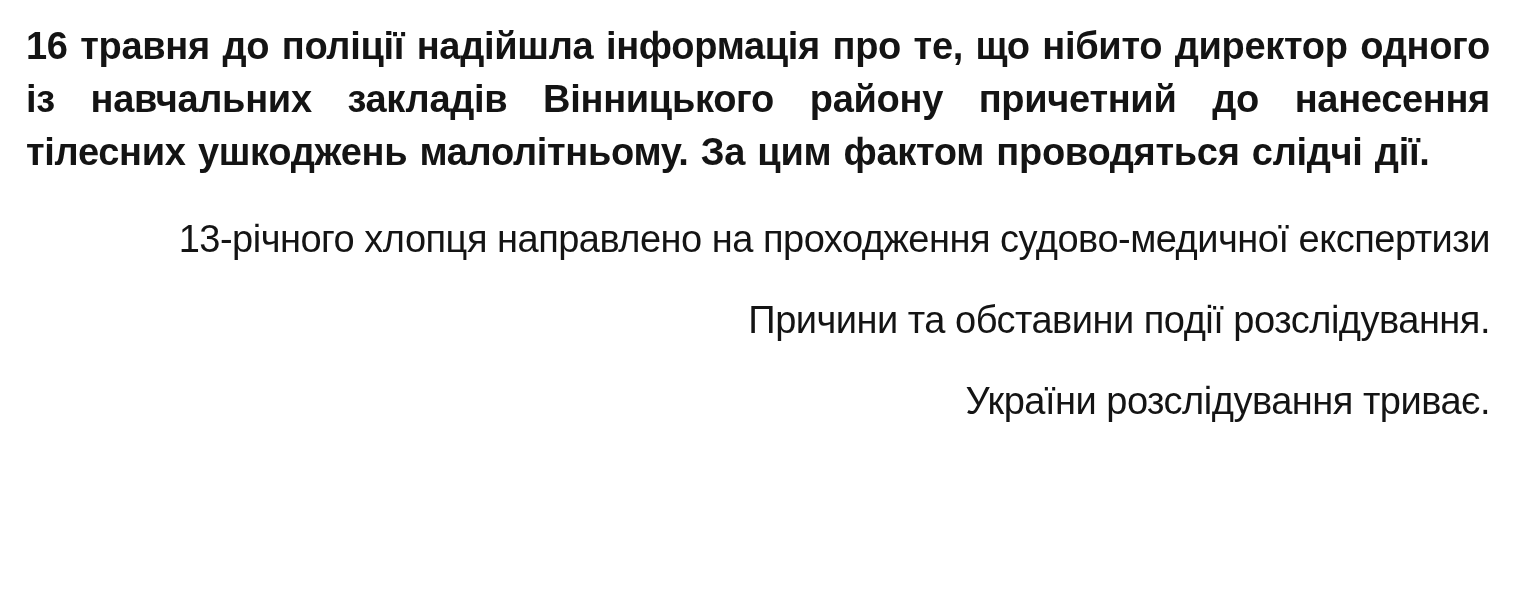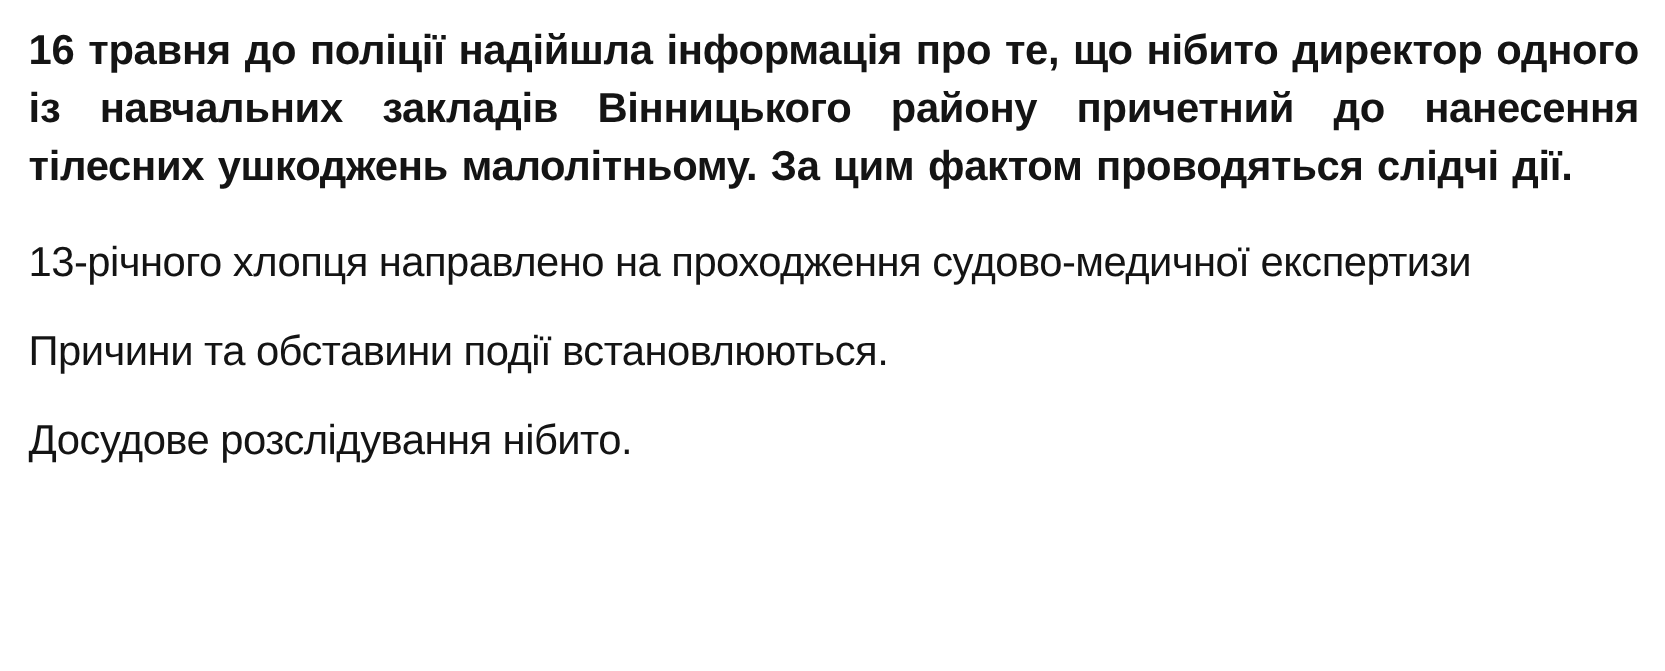--- a/index.html
+++ b/index.html
@@ -20,35 +20,35 @@
   .article {
     padding: 20px 24px 0 26px;
   }
   .article p {
     font-size: 38px;
     line-height: 53px;
     font-weight: 400;
     letter-spacing: -0.5px;
     font-stretch: condensed;
     margin-bottom: 28px;
-    text-align: left;
+    text-align: right;
   }
   .article p.lead {
     font-weight: 700;
     text-align: justify;
     letter-spacing: -0.3px;
     word-spacing: 2px;
     margin-bottom: 34px;
   }
 </style>
 </head>
 <body>
 
 <main class="article">
   <p class="lead">16 травня до поліції надійшла інформація про те, що нібито директор одного із навчальних закладів Вінницького району причетний до нанесення тілесних ушкоджень малолітньому. За цим фактом проводяться слідчі дії.</p>
 
   <p>13-річного хлопця направлено на проходження судово-медичної експертизи</p>
 
-  <p>Причини та обставини події встановлюються.</p>
+  <p>Причини та обставини події розслідування.</p>
 
 
-  <p>Досудове розслідування нібито.</p>
+  <p>України розслідування триває.</p>
 </main>
 
 </body></html>

